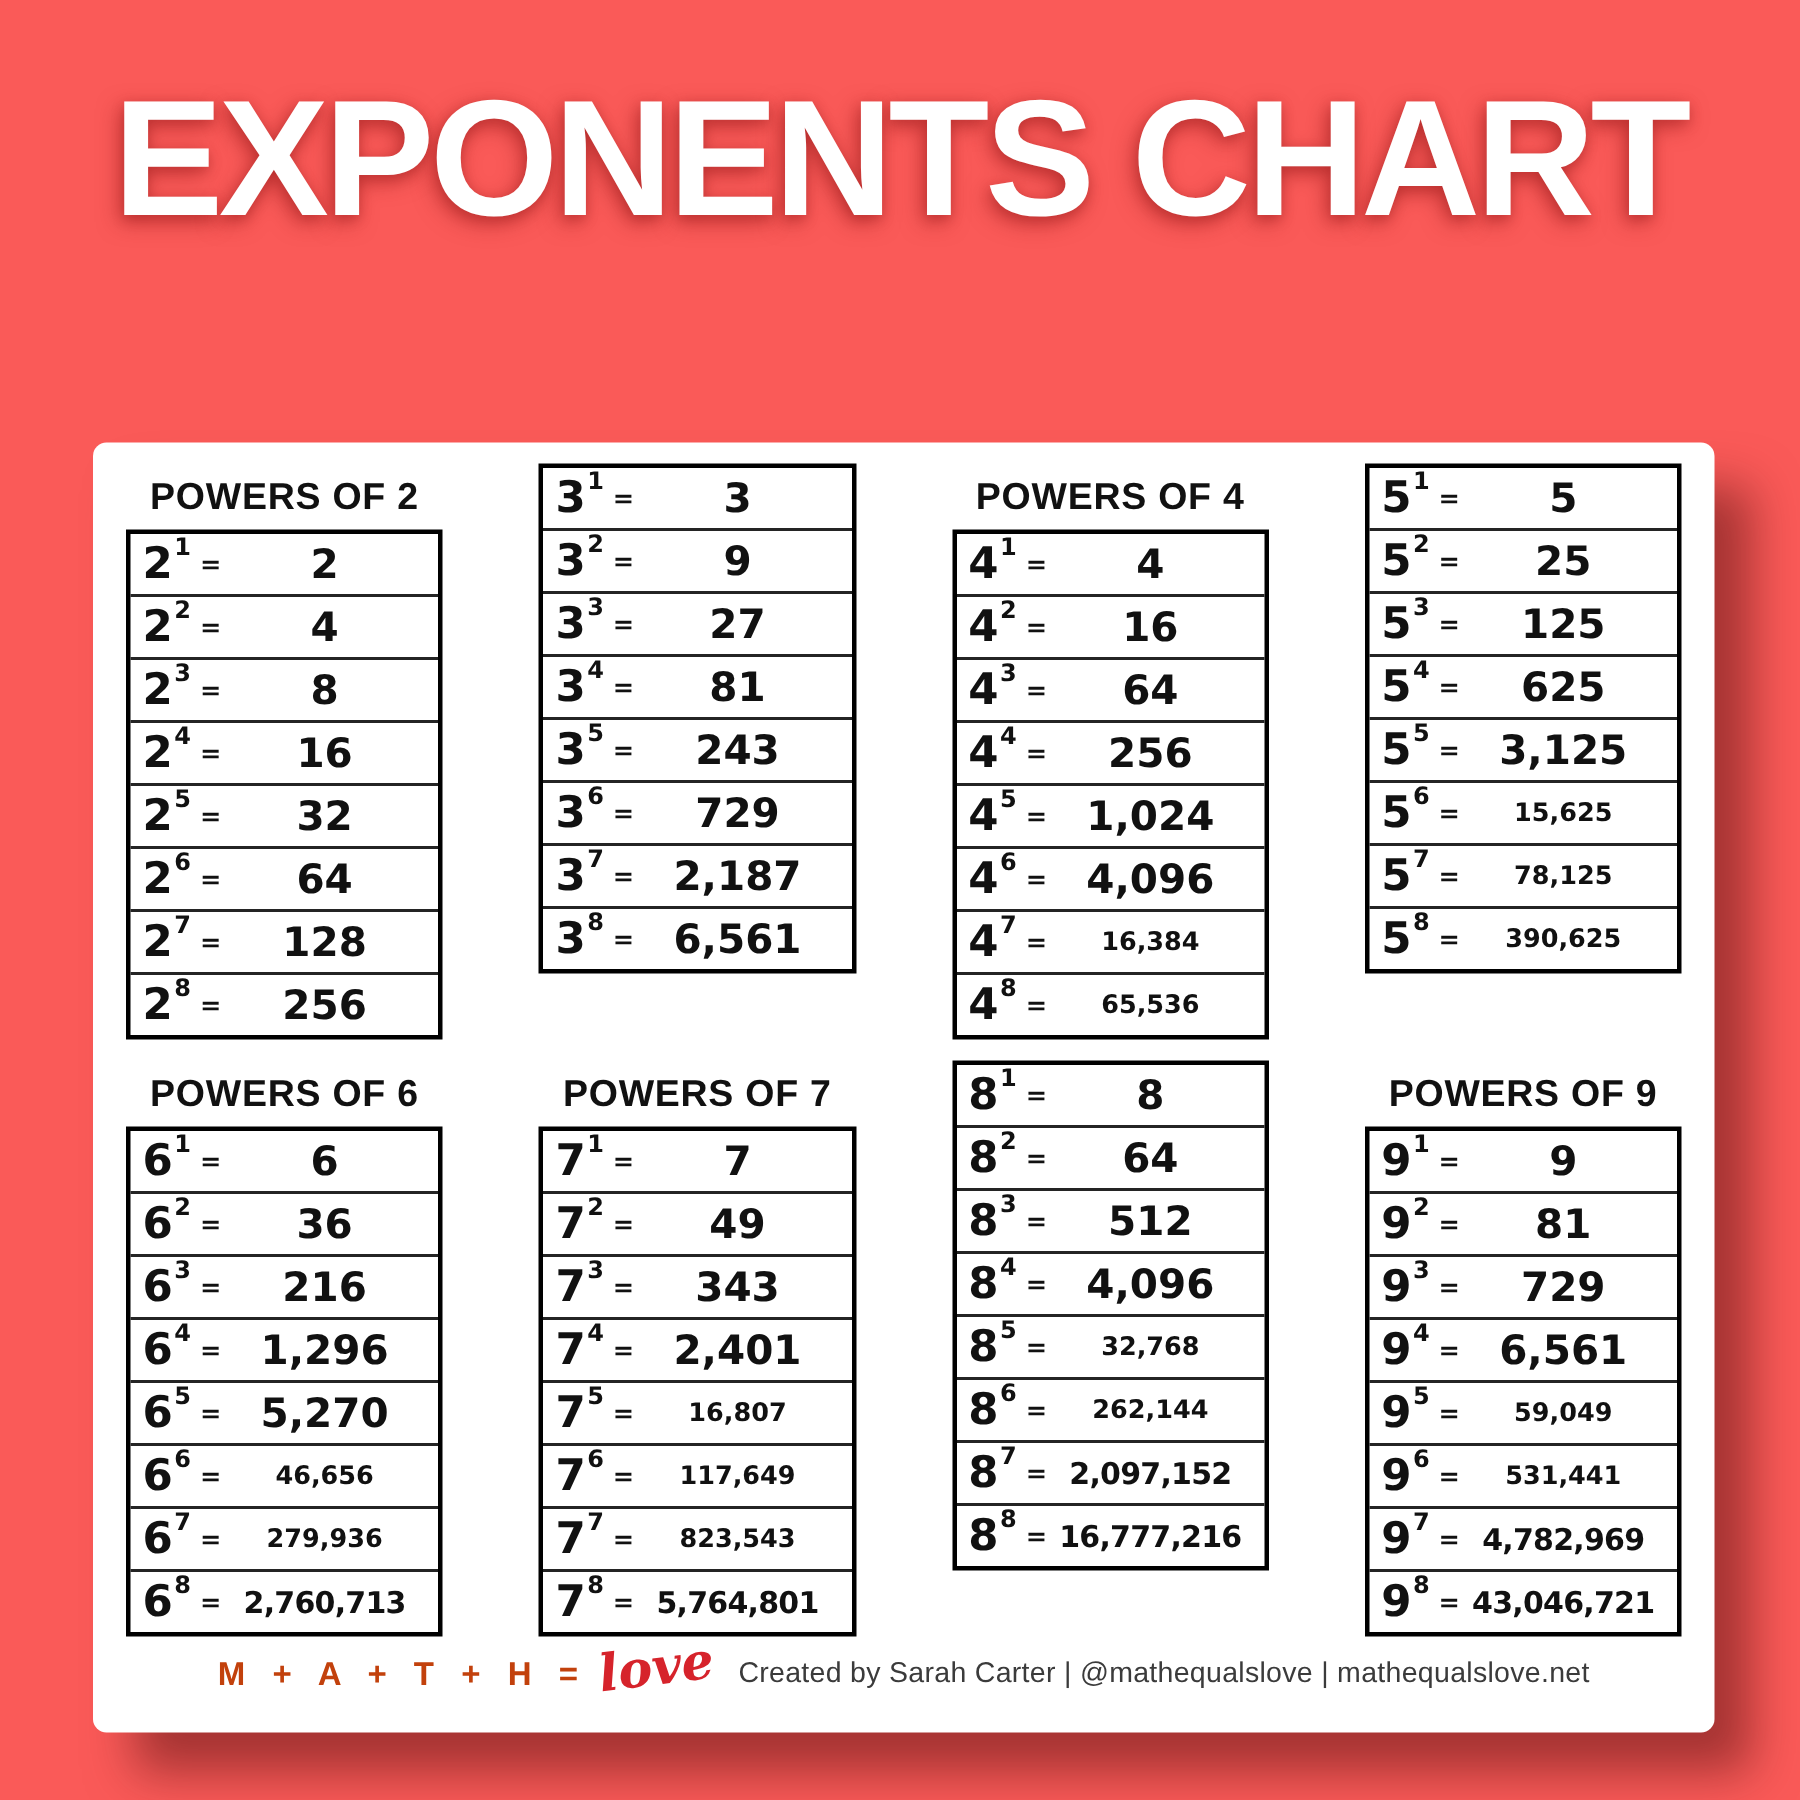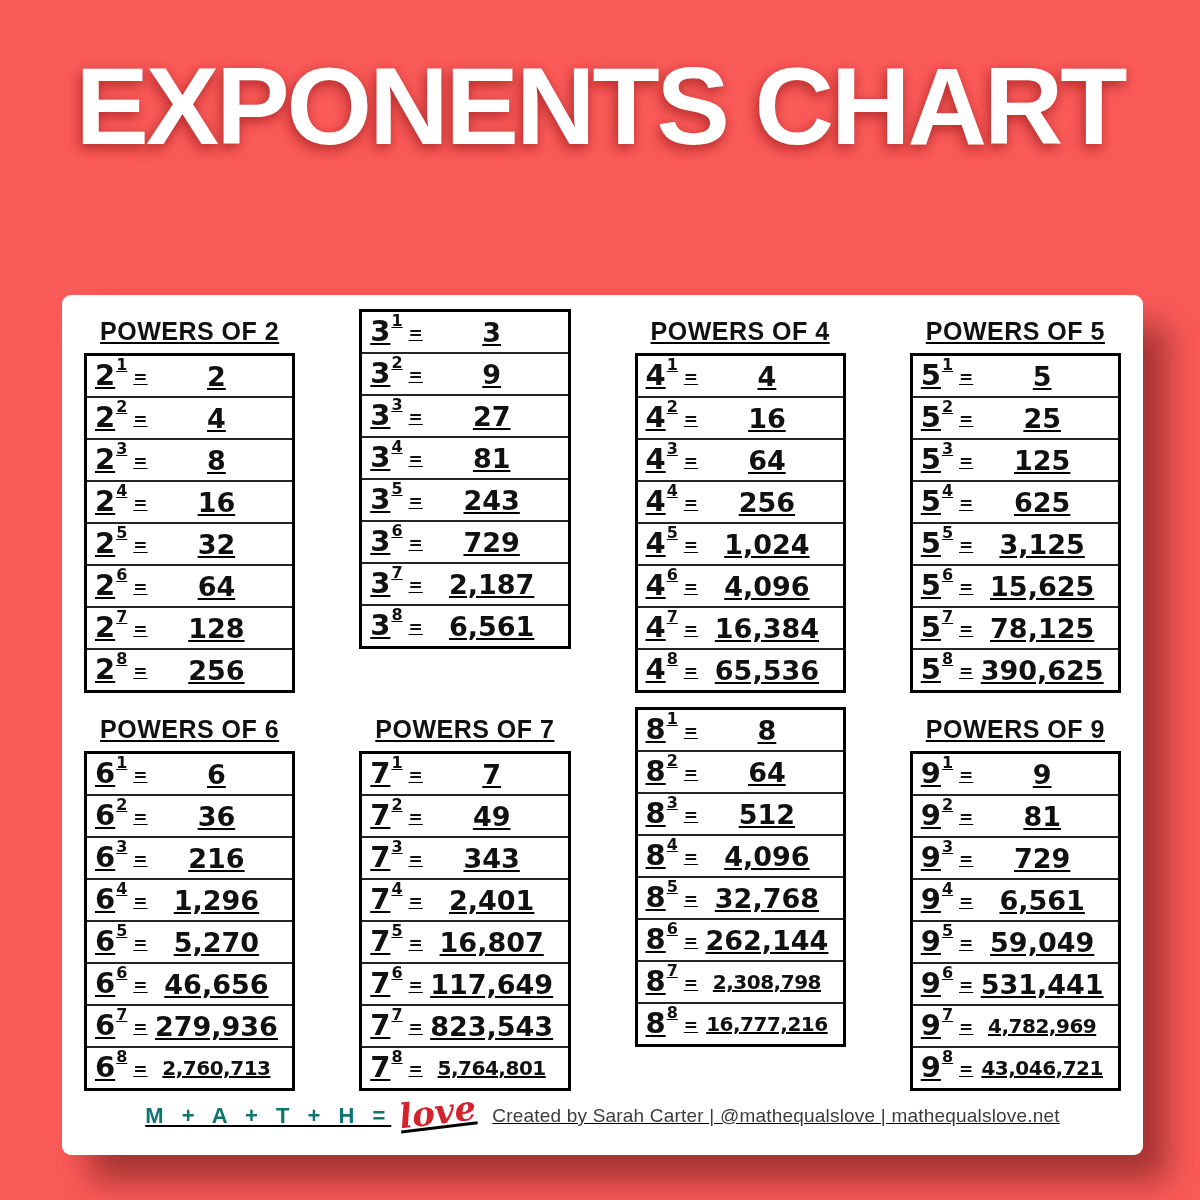--- a/index.html
+++ b/index.html
@@ -27,21 +27,20 @@
     position:absolute;
     left:62px; top:295px;
     width:1081px; height:860px;
     background:var(--card,#ffffff);
     border-radius:9px;
     box-shadow:26px 28px 32px -2px rgba(94,20,20,.55);
     box-sizing:border-box;
     padding:14px 22px 14px 22px;
     display:flex;
     flex-direction:column;
-    text-decoration:underline;
   }
   .grid{
     display:grid;
     grid-template-columns:repeat(4,1fr);
     column-gap:64px;
     row-gap:14px;
   }
   .block{display:flex;flex-direction:column;}
   .tbl-title{
     height:44px;
@@ -78,37 +77,37 @@
     align-self:center;margin-left:6px;margin-top:3px;
   }
   .val{
     flex:1;
     text-align:center;
     font-weight:bold;
     font-size:27px;
     color:var(--ink,#111);
     white-space:nowrap;
   }
-  .val.lg{font-size:27px;}
+  .val.lg{font-size:17px;}
   .val.xl{font-size:20px;letter-spacing:-.5px;}
   
   .footer{
     flex:1;
     display:flex;
     align-items:center;
     justify-content:center;
     gap:10px;
     min-height:44px;
   }
   .brand{
     font-family:"Liberation Sans",sans-serif;
     font-weight:bold;
     font-size:22px;
     letter-spacing:6px;
-    color:#0f766e;
+    color:#c2410c;
     white-space:nowrap;
   }
   .love{
     font-family:"DejaVu Serif",serif;
     font-style:italic;
     font-weight:bold;
     font-size:34px;
     color:var(--brand-red,#D6232B);
     transform:rotate(-7deg);
     margin:-8px 6px 0 -2px;
@@ -337,21 +336,20 @@
           <span class="base">4</span>
           <span class="sup">8</span>
           <span class="eq">=</span>
         </span>
         <span class="val lg">65,536</span>
       </div>
         </div>
   </div>
 
   <div class="block">
-    <div class="tbl-title">POWERS OF 5</div>
     <div class="ptable">
 
     <div class="prow">
         <span class="pl">
           <span class="base">5</span>
           <span class="sup">1</span>
           <span class="eq">=</span>
         </span>
         <span class="val">5</span>
       </div>
@@ -606,21 +604,21 @@
           <span class="eq">=</span>
         </span>
         <span class="val lg">262,144</span>
       </div>
           <div class="prow">
         <span class="pl">
           <span class="base">8</span>
           <span class="sup">7</span>
           <span class="eq">=</span>
         </span>
-        <span class="val xl">2,308,798</span>
+        <span class="val xl">2,097,152</span>
       </div>
           <div class="prow">
         <span class="pl">
           <span class="base">8</span>
           <span class="sup">8</span>
           <span class="eq">=</span>
         </span>
         <span class="val xl">16,777,216</span>
       </div>
         </div>

